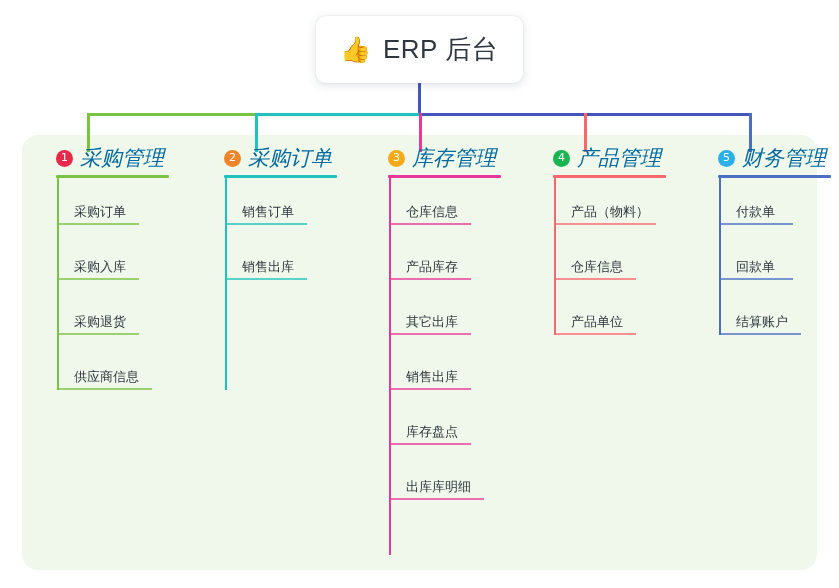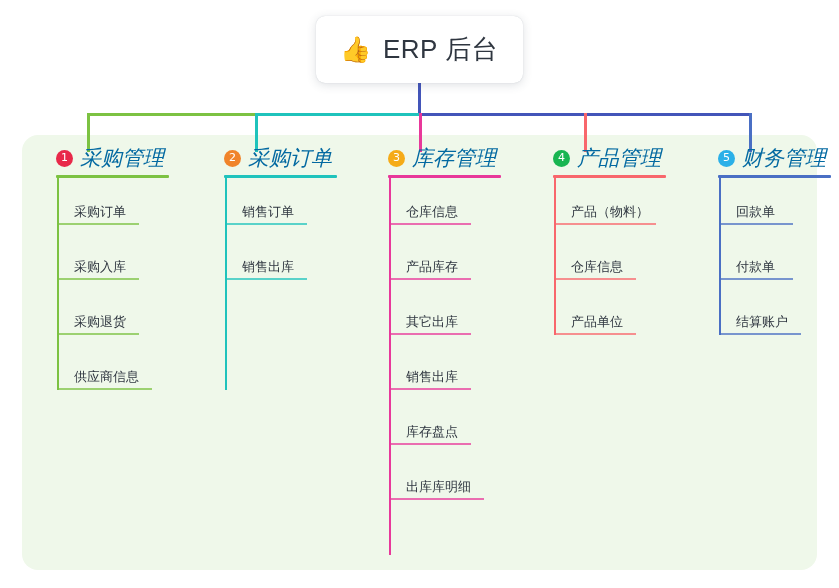--- a/index.html
+++ b/index.html
@@ -224,28 +224,28 @@
       </div>
       <div class="col" style="left: 702px;">
         <div class="col-head">
           <span class="badge" style="background: rgb(43, 176, 232);">5</span>
           <span class="col-title">财务管理</span>
         </div>
         <div class="head-rule" style="width: 113px; background: rgb(74, 111, 196); margin-left: 16px;"></div>
         <div class="items">
           <div class="spine" style="background: rgb(74, 111, 196); height: 157px;"></div>
           <div class="item">
+            <span class="item-label">付款单</span>
+            <div class="item-rule" style="width: 74px; background: rgb(74, 111, 196); opacity: 0.72;"></div>
+          </div>
+          <div class="item">
             <span class="item-label">回款单</span>
             <div class="item-rule" style="width: 74px; background: rgb(74, 111, 196); opacity: 0.72;"></div>
           </div>
           <div class="item">
-            <span class="item-label">付款单</span>
-            <div class="item-rule" style="width: 74px; background: rgb(74, 111, 196); opacity: 0.72;"></div>
-          </div>
-          <div class="item">
             <span class="item-label">结算账户</span>
             <div class="item-rule" style="width: 82px; background: rgb(74, 111, 196); opacity: 0.72;"></div>
           </div>
         </div>
       </div>
     </div>
 
 </div>
 
 </body></html>

